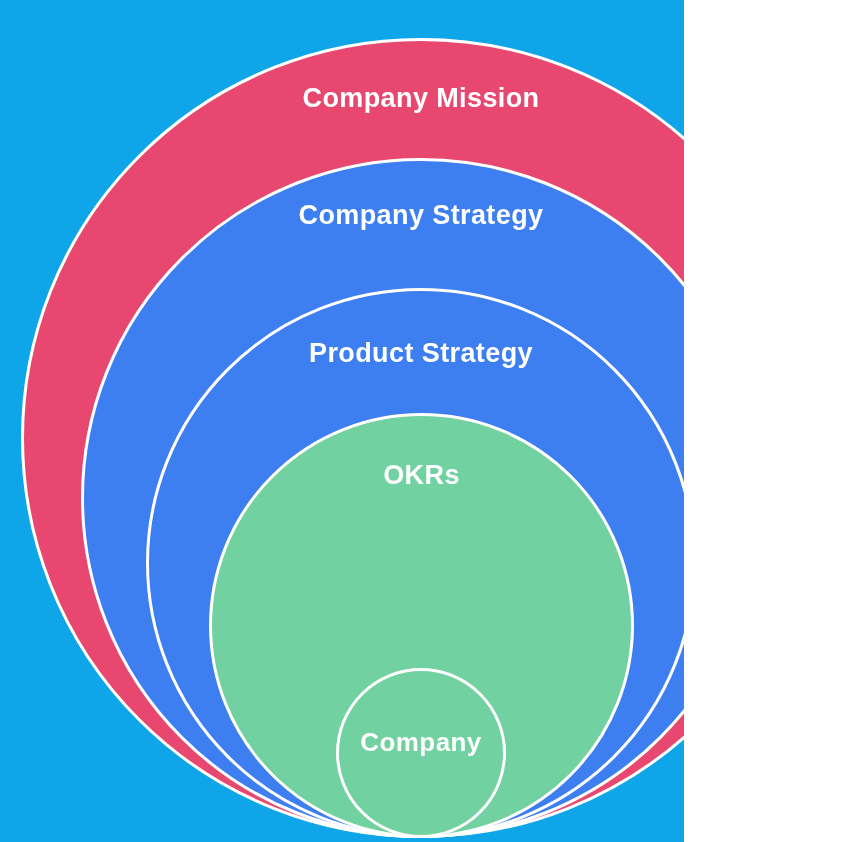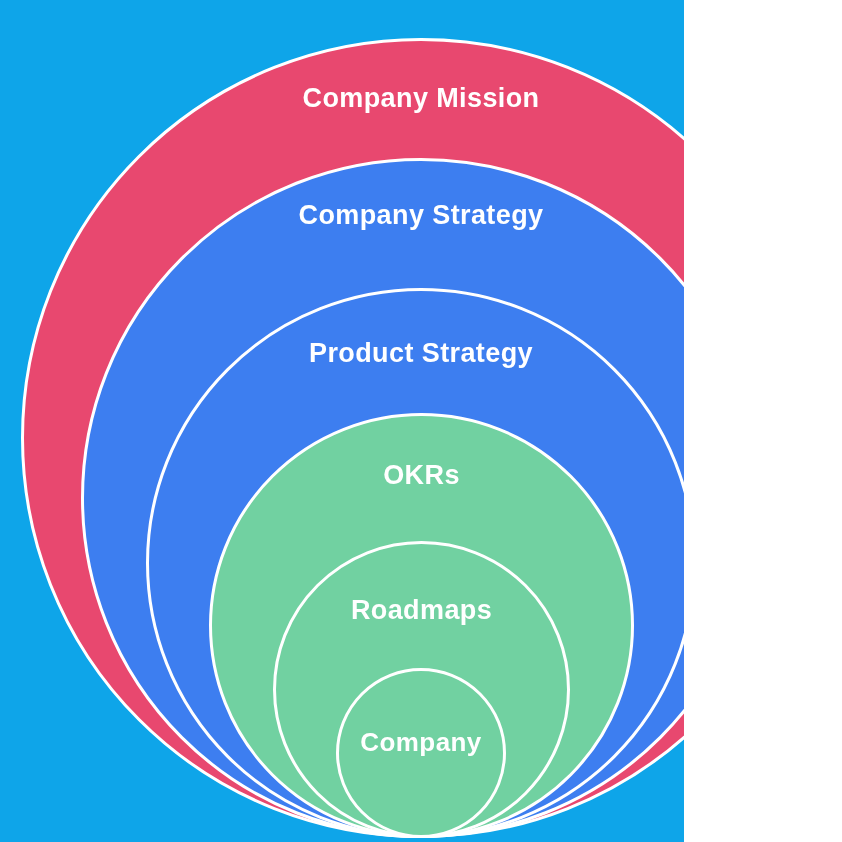--- a/index.html
+++ b/index.html
@@ -60,21 +60,18 @@
   </div>
 
   <div class="ring r2" style="background-color: rgb(61, 126, 240);">
     <span class="label">Product Strategy</span>
   </div>
 
   <div class="ring r3" style="background-color: rgb(113, 209, 161);">
     <span class="label">OKRs</span>
   </div>
 
-  <div class="ring r4" style="background-color: rgb(113, 209, 161);">
-    <span class="label">Roadmaps</span>
-  </div>
 
   <div class="ring r5" style="background-color: rgb(113, 209, 161);">
     <span class="label">Company</span>
   </div>
 
 </div>
 
 </body></html>

